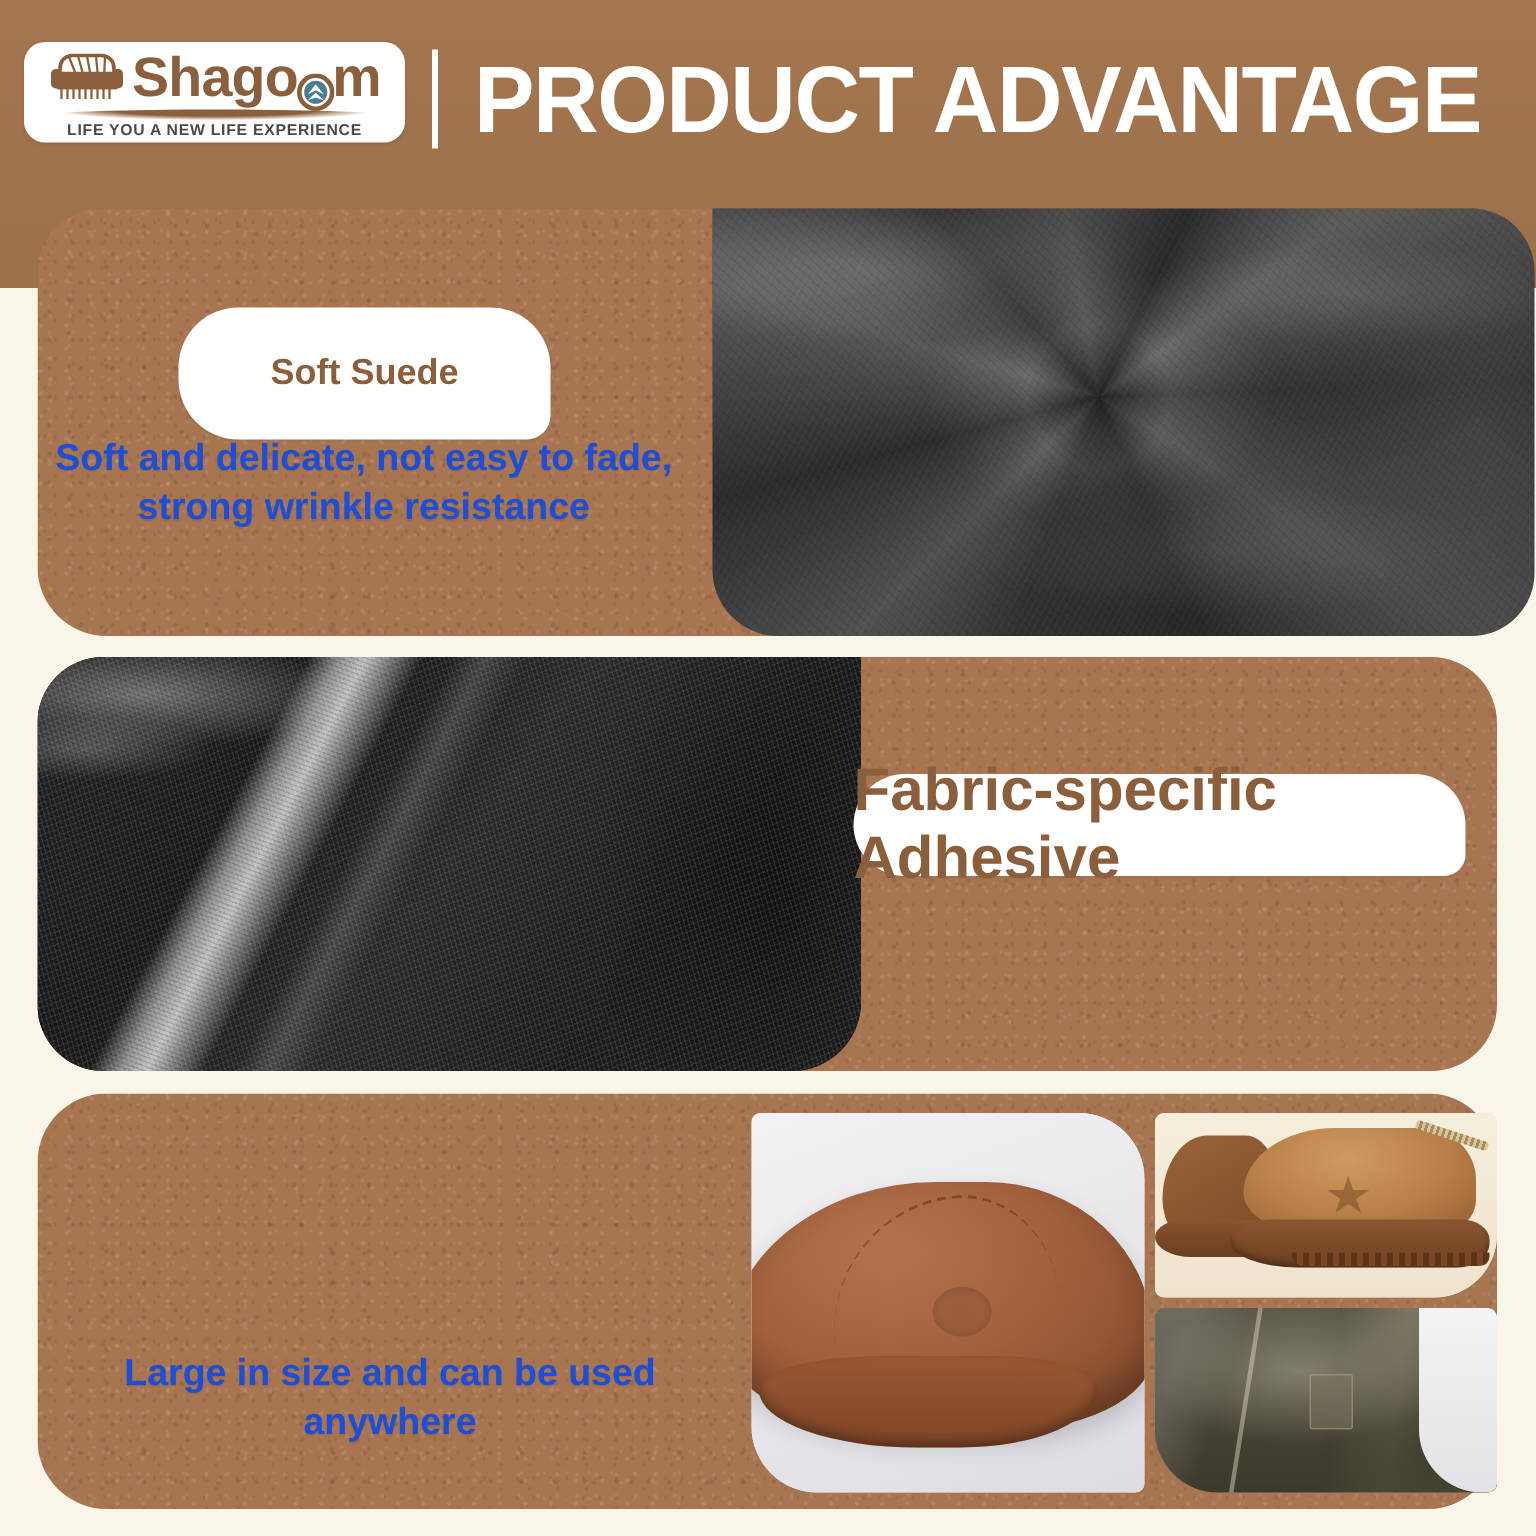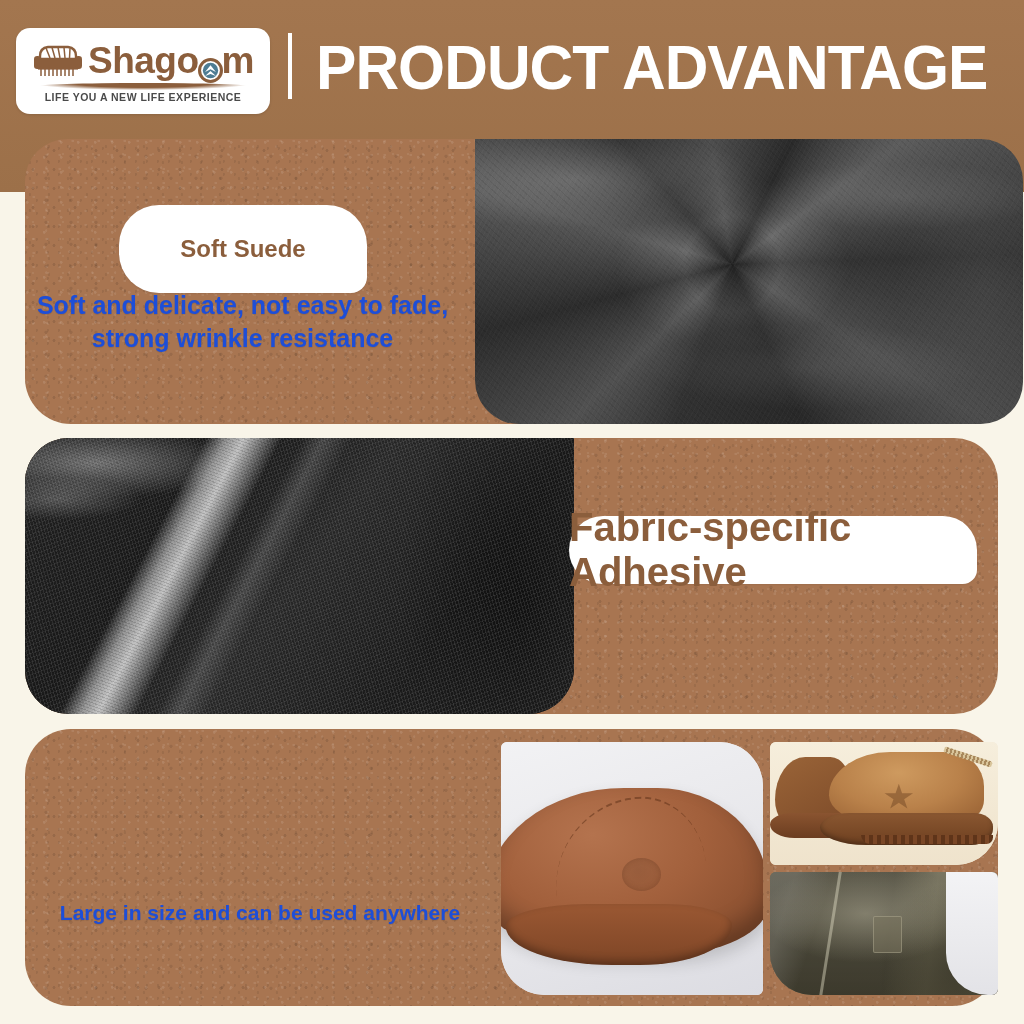--- a/index.html
+++ b/index.html
@@ -21,21 +21,21 @@
   
   #header {
     position:absolute; left:0; top:0;
     width:1024px; height:192px;
     background:linear-gradient(180deg,#A3764F 0%,#9C7049 100%);
     z-index:1;
   }
 
   #logo-badge {
     position:absolute; left:16px; top:28px;
-    width:254px; height:86px;
+    width:254px; height:67px;
     background:#FFFFFF;
     border-radius:14px;
     display:flex; align-items:center; justify-content:center;
     flex-direction:column;
     box-shadow:0 1px 3px rgba(0,0,0,.12);
   }
   #logo-row { display:flex; align-items:center; gap:4px; margin-top:2px; }
 
   #sofa-icon { width:52px; height:40px; flex:0 0 auto; }
 
@@ -133,21 +133,21 @@
   #b3 { left:128px; top:812px; width:252px; height:67px;
         border-radius:38px 38px 16px 38px; font-size:30px; }
 
   .caption {
     position:absolute; color:#1d4ed8; font-weight:bold;
     text-align:center; line-height:1.32; z-index:4;
     text-shadow:0 1px 1px rgba(0,0,0,.10);
   }
   #c1 { left:30px; top:289px; width:425px; font-size:25px; }
   #c2 { left:560px; top:604px; width:425px; font-size:25px; }
-  #c3 { left:26px; top:899px; width:468px; font-size:21px; }
+  #c3 { left:26px; top:899px; width:468px; font-size:25px; }
 
   .badge, .caption { z-index:5; }
 
   
   .ph { width:100%; height:100%; position:relative; }
 
   
   #ph-velvet {
     background:
       radial-gradient(ellipse 150px 110px at 47% 44%, #4a4a4a 0%, #2e2e2e 42%, #1a1a1a 78%),

